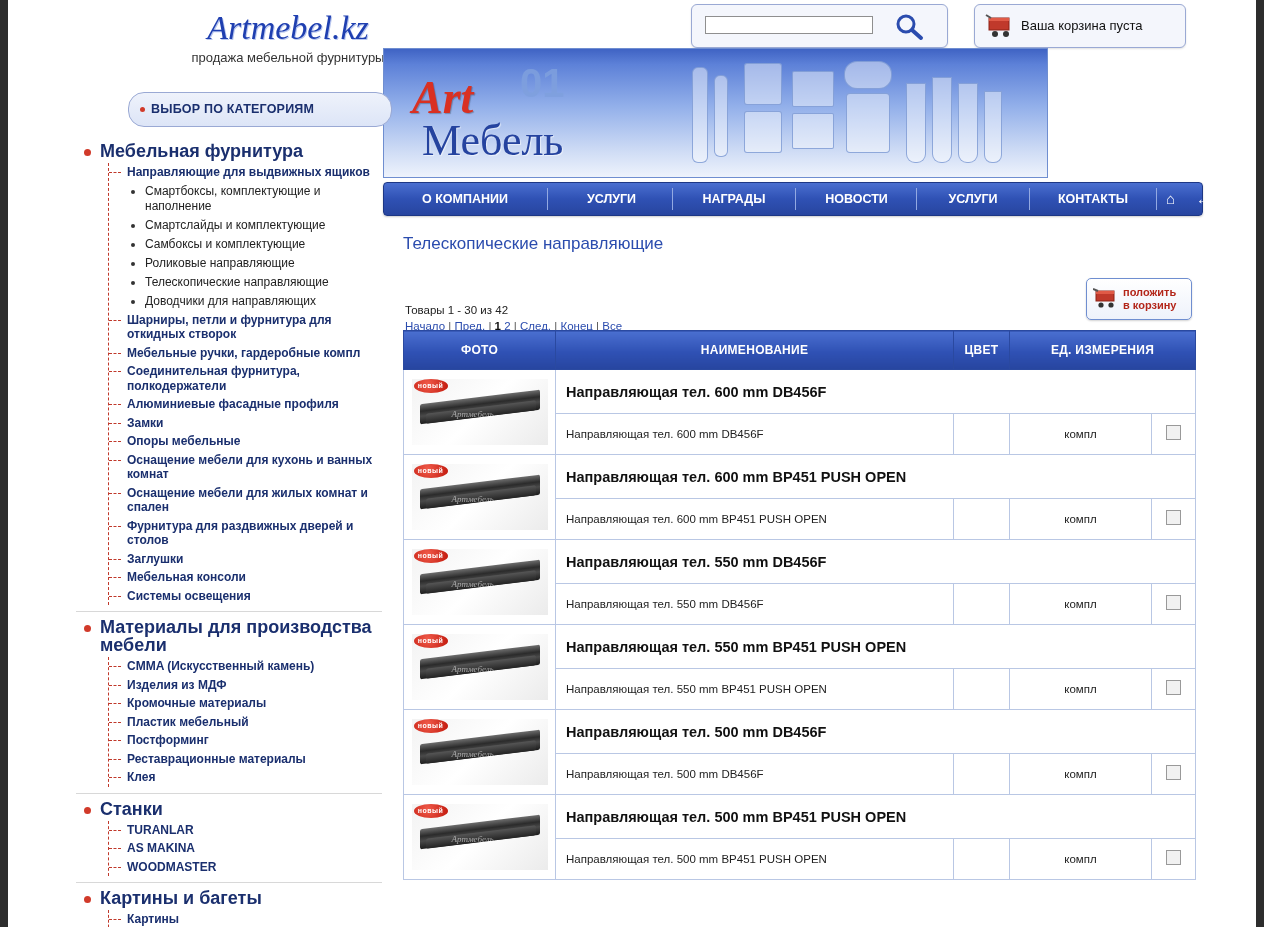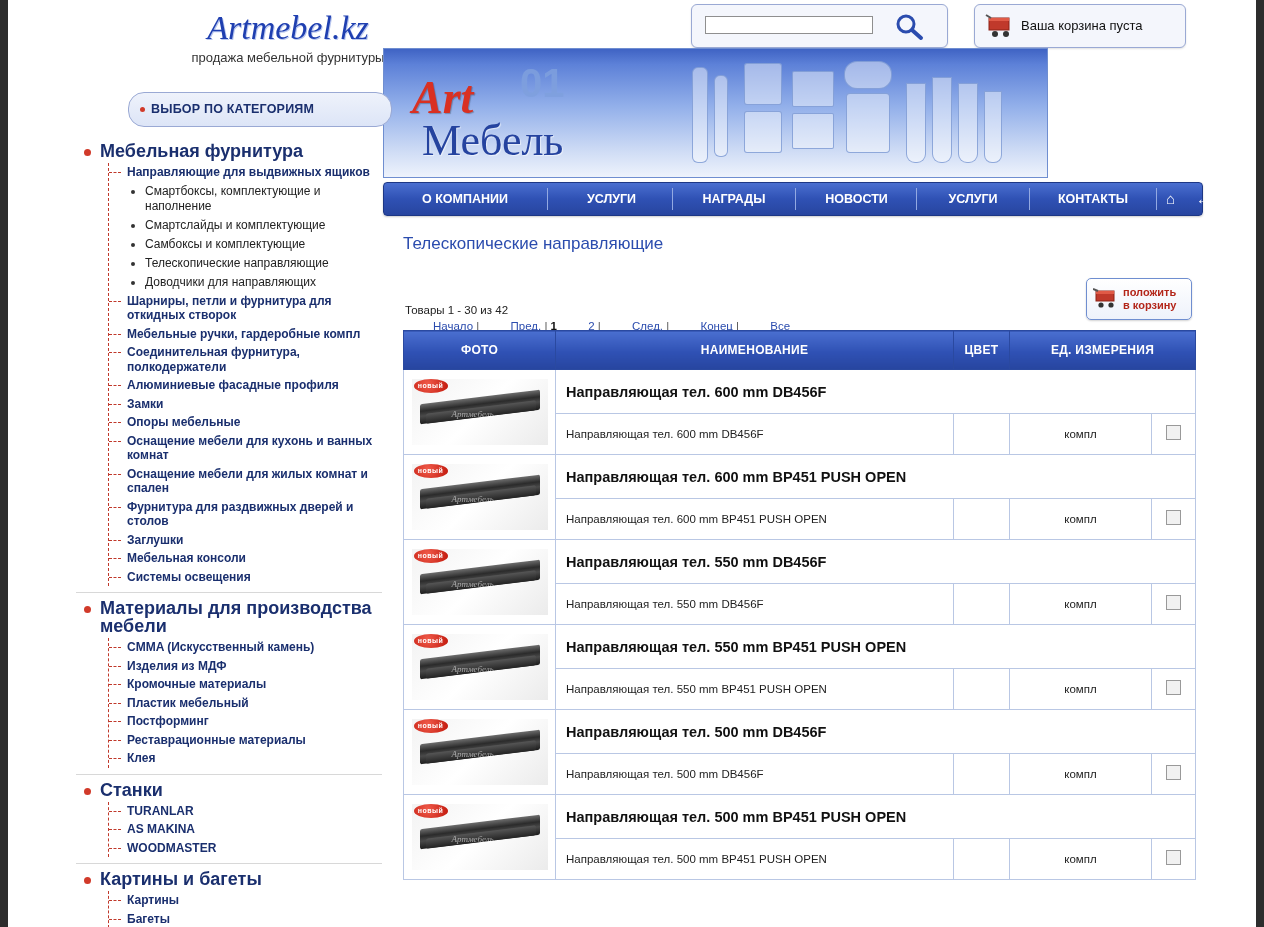--- a/index.html
+++ b/index.html
@@ -330,21 +330,20 @@
   .pager {
     position: absolute;
     left: 22px; top: 100px;
     font-size: 11.5px;
     color: #222222;
   }
   .pager a {
     color: #2b4cae;
     text-decoration: underline;
     cursor: pointer;
-    margin-left: 28px;
   }
   .pager .cur { color: #111111; font-weight: bold; text-decoration: none; }
   .pager .sep { color: #555555; }
 
   .tbl {
     position: absolute;
     left: 20px; top: 110px;
     width: 793px;
     border-collapse: collapse;
     table-layout: fixed;
@@ -528,20 +527,21 @@
 
       <div class="grp">
         <div class="grp-bullet"></div>
         <div class="grp-title">Мебельная фурнитура</div>
         <div class="sub">
           <div class="sub-item">Направляющие для выдвижных ящиков</div>
           <div class="sub-sub">
             <div class="ss-item">Смартбоксы, комплектующие и наполнение</div>
             <div class="ss-item">Смартслайды и комплектующие</div>
             <div class="ss-item">Самбоксы и комплектующие</div>
+            <div class="ss-item">Роликовые направляющие</div>
             <div class="ss-item">Телескопические направляющие</div>
             <div class="ss-item">Доводчики для направляющих</div>
           </div>
           <div class="sub-item">Шарниры, петли и фурнитура для откидных створок</div>
           <div class="sub-item">Мебельные ручки, гардеробные компл</div>
           <div class="sub-item">Соединительная фурнитура, полкодержатели</div>
           <div class="sub-item">Алюминиевые фасадные профиля</div>
           <div class="sub-item">Замки</div>
           <div class="sub-item">Опоры мебельные</div>
           <div class="sub-item">Оснащение мебели для кухонь и ванных комнат</div>

